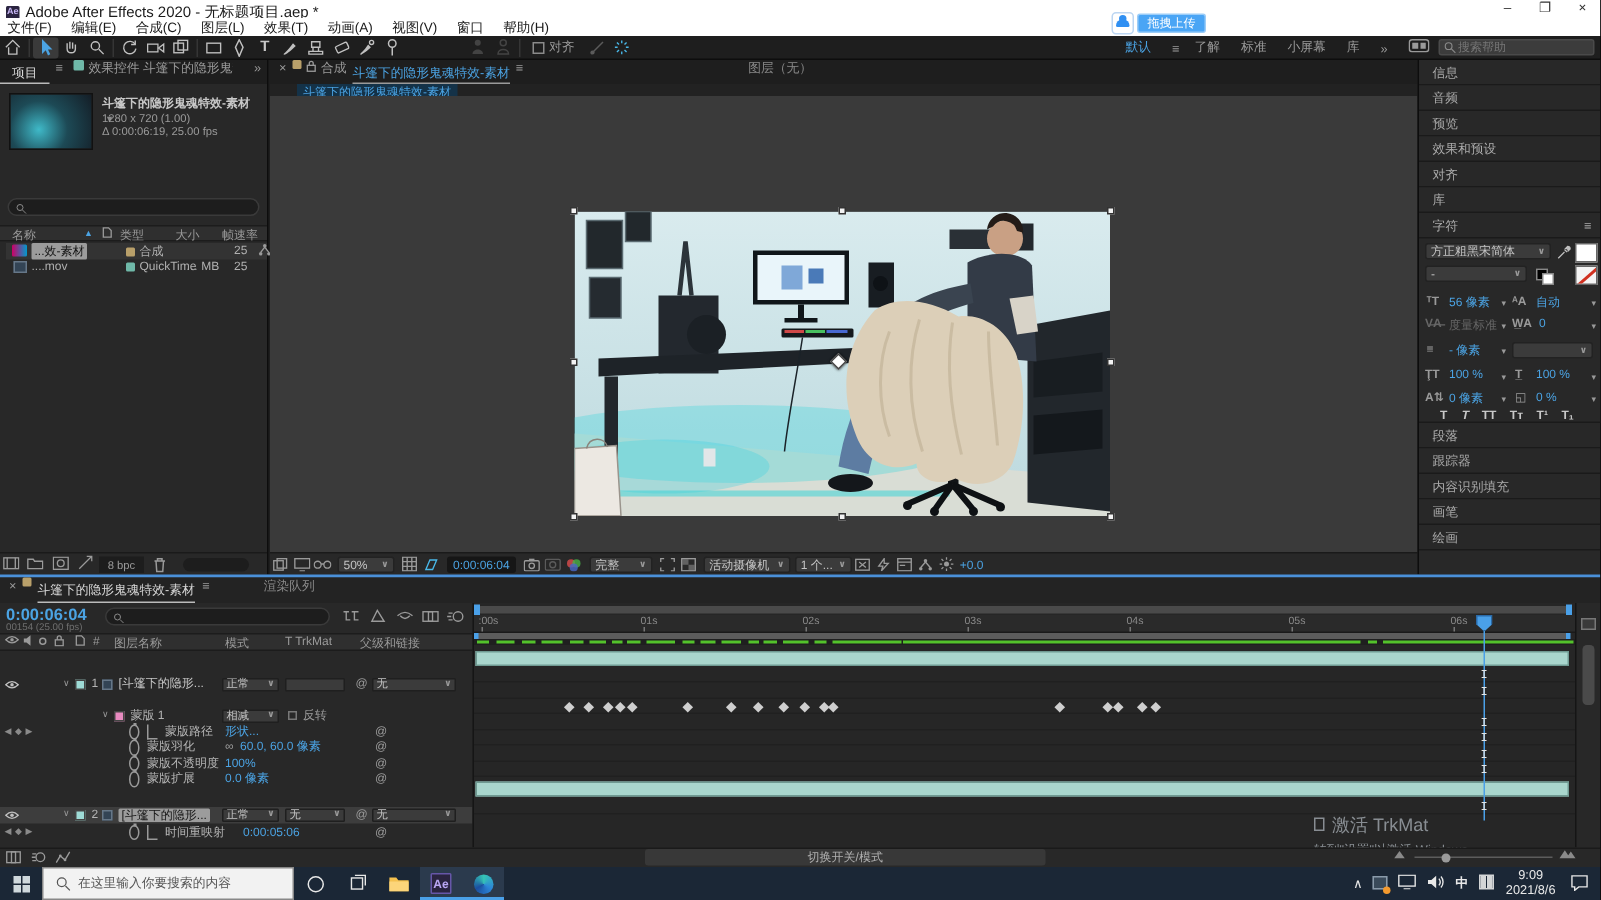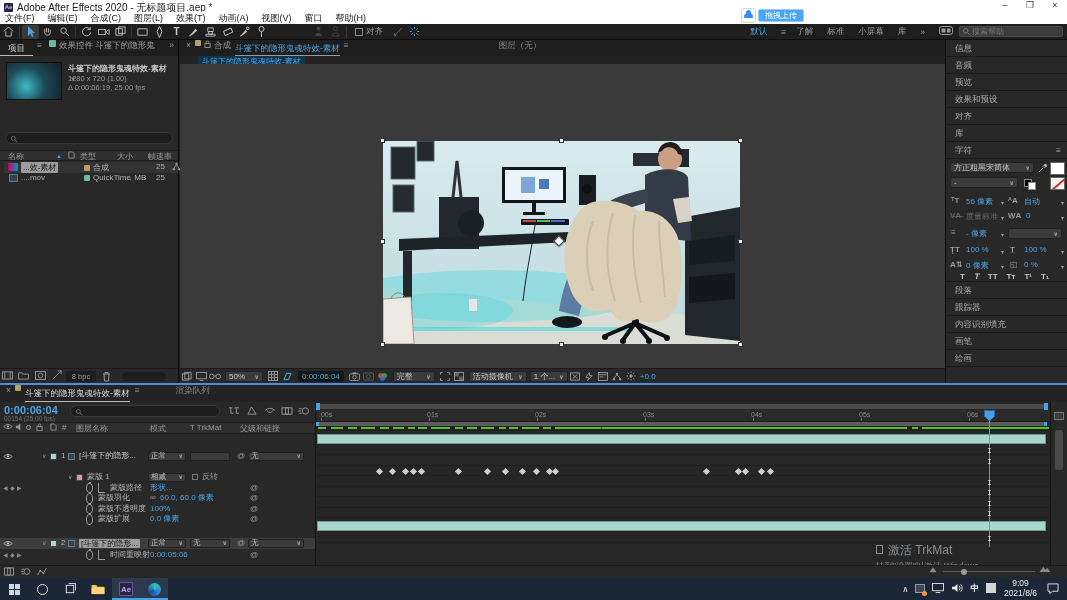--- a/index.html
+++ b/index.html
@@ -790,21 +790,21 @@
           </span>
       </div>
 
       <div class="trow" style="top:147.5px;">
         <span style="left:3px;color:#8a8a8a;font-size:6px;">◀</span>
         <span style="left:10px;color:#8a8a8a;font-size:6px;">◆</span>
         <span style="left:17px;color:#8a8a8a;font-size:6px;">▶</span>
         <span style="left:86px;" class="stopwatch"></span>
         <span style="left:98px;" class="graphic"></span>
         <span style="left:110px;">时间重映射</span>
-        <span style="left:150px;" class="blue">0:00:05:06</span>
+        <span style="left:162px;" class="blue">0:00:05:06</span>
         <span style="left:250px;color:#9a9a9a;">@</span>
       </div>
     </div>
 
     <div id="tl-tracks" style="top:17px;">
 
       <div class="abs" style="left:2px;right:4px;top:2px;height:5px;background:#4a4a4a;border-radius:3px;"></div>
       <div class="abs" style="left:0;top:1px;width:4px;height:7px;background:#4aa0e8;"></div>
       <div class="abs" style="right:2px;top:1px;width:4px;height:7px;background:#4aa0e8;"></div>
 
@@ -923,40 +923,48 @@
             <path d="M0.5,2.5 h3 M0,5 h3 M0.5,7.5 h3" stroke="#9a9a9a"></path>
           </svg>
         </span>
       <span class="vicon">
           <svg width="10" height="9" viewBox="0 0 11 10">
             <path d="M0.5,9 L3.5,4 L7,7 L10.5,1" fill="none" stroke="#9a9a9a"></path>
             <circle cx="3.5" cy="4" r="1" fill="#9a9a9a"></circle>
             <circle cx="7" cy="7" r="1" fill="#9a9a9a"></circle>
           </svg>
         </span>
+      <span id="toggleswitch">切换开关/模式</span>
       <span class="abs" style="right:130px;bottom:3px;"><svg width="8" height="7" viewBox="0 0 9 8">
             <path d="M0.5,7 L4.5,1.5 L8.5,7 Z" fill="#8a8a8a"></path>
           </svg></span>
       <span class="abs" style="right:32px;bottom:6px;width:92px;height:1px;background:#5c5c5c;"></span>
       <span class="abs" style="right:100px;bottom:3px;width:6px;height:6px;background:#9a9a9a;border-radius:50%;"></span>
       <span class="abs" style="right:16px;bottom:3px;"><svg width="12" height="8" viewBox="0 0 13 9">
             <path d="M0.5,8 L4.5,2 L8.5,8 Z M5.5,8 L9,3 L12.5,8 Z" fill="#8a8a8a"></path>
           </svg></span>
     </div>
   </div>
 
   <div id="taskbar">
     <span class="tbicon">
         <span class="winlogo">
           <i></i>
           <i></i>
           <i></i>
           <i></i>
         </span>
       </span>
+    <span id="tbsearch">
+      <svg width="10" height="10" viewBox="0 0 12 12">
+          <circle cx="5" cy="5" r="3.5" fill="none" stroke="#555"></circle>
+          <path d="M8,8 L11.5,11.5" stroke="#555"></path>
+        </svg>
+      <span>在这里输入你要搜索的内容</span>
+    </span>
     <span class="tbicon">
         <span style="width:11px;height:11px;border:1.5px solid #e8e8e8;border-radius:50%;display:inline-block;"></span>
       </span>
     <span class="tbicon">
         <svg width="12" height="12" viewBox="0 0 13 13">
           <rect x="2.5" y="2.5" width="8" height="8" fill="none" stroke="#e8e8e8"></rect>
           <path d="M5,0.5 H12.5 V8" fill="none" stroke="#e8e8e8"></path>
         </svg>
       </span>
     <span class="tbicon">

